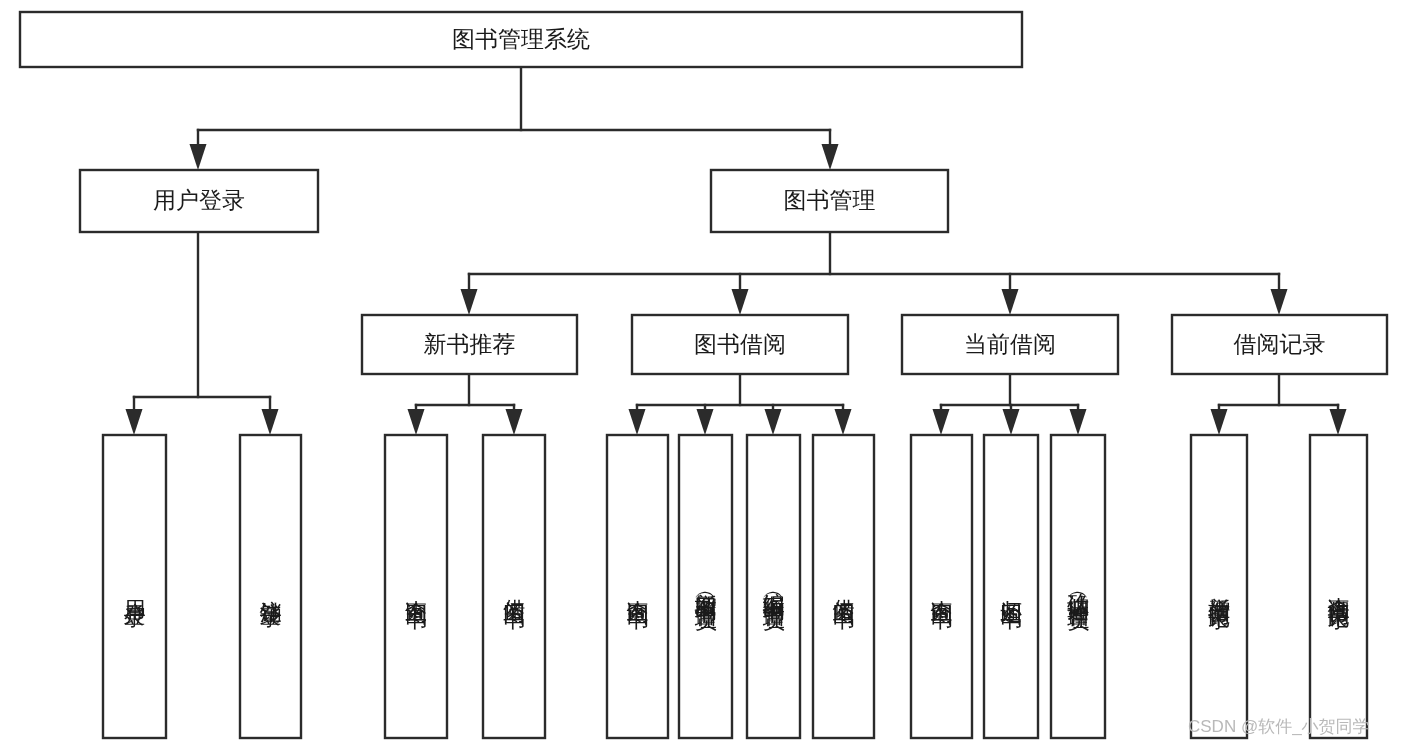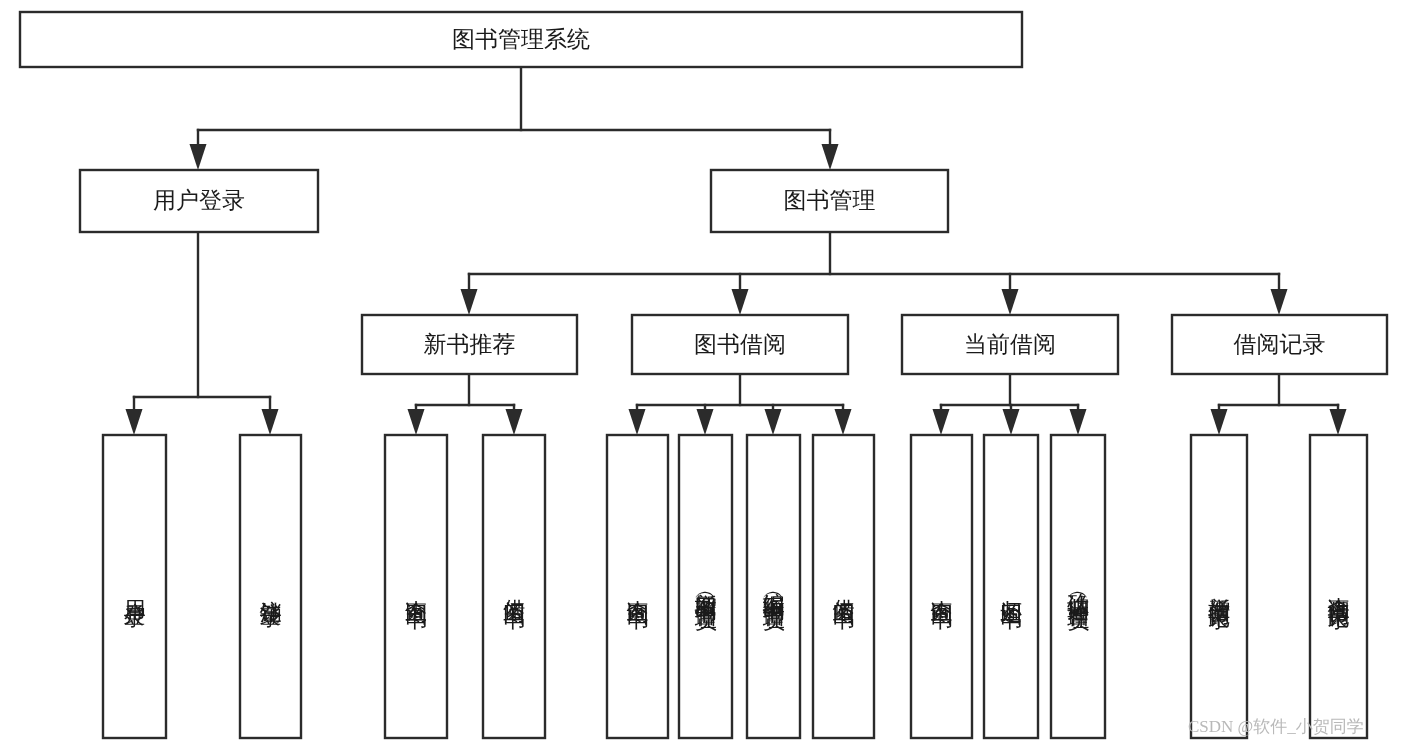--- a/index.html
+++ b/index.html
@@ -62,21 +62,21 @@
     text-orientation: upright;
     font-family: "Liberation Sans", "DejaVu Sans", sans-serif;
     font-size: 22px;
     line-height: 1.12;
     letter-spacing: 2.5px;
     color: #1a1a1a;
     white-space: nowrap;
   }
   .watermark {
     position: absolute;
-    font-family: Liberation Serif, serif;
+    font-family: Liberation Sans, sans-serif;
     font-size: 17px;
     color: #b9b9b9;
     white-space: nowrap;
     left: 1188px;
     top: 715px;
   }
 </style>
 </head>
 <body>
 

